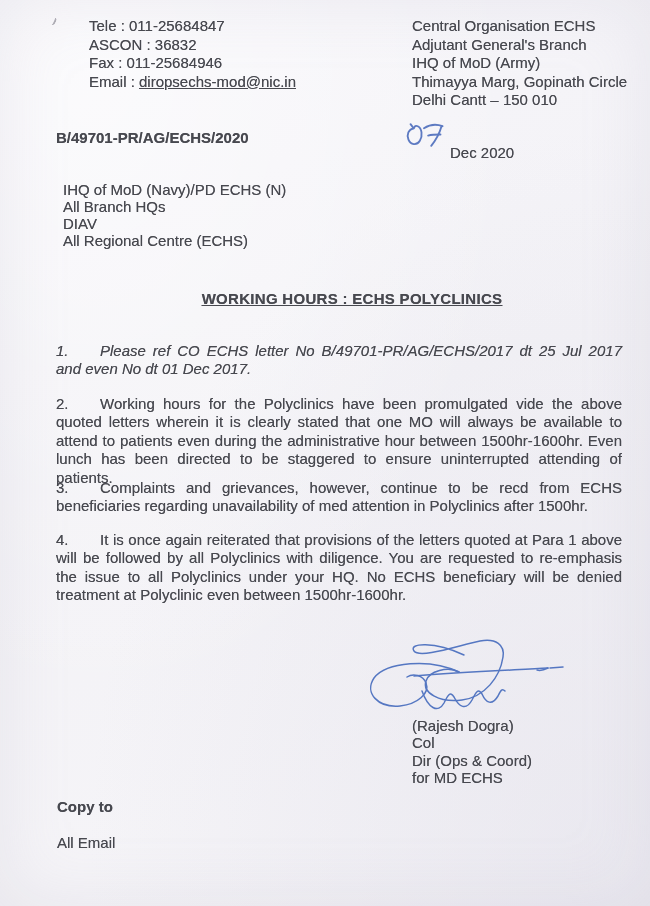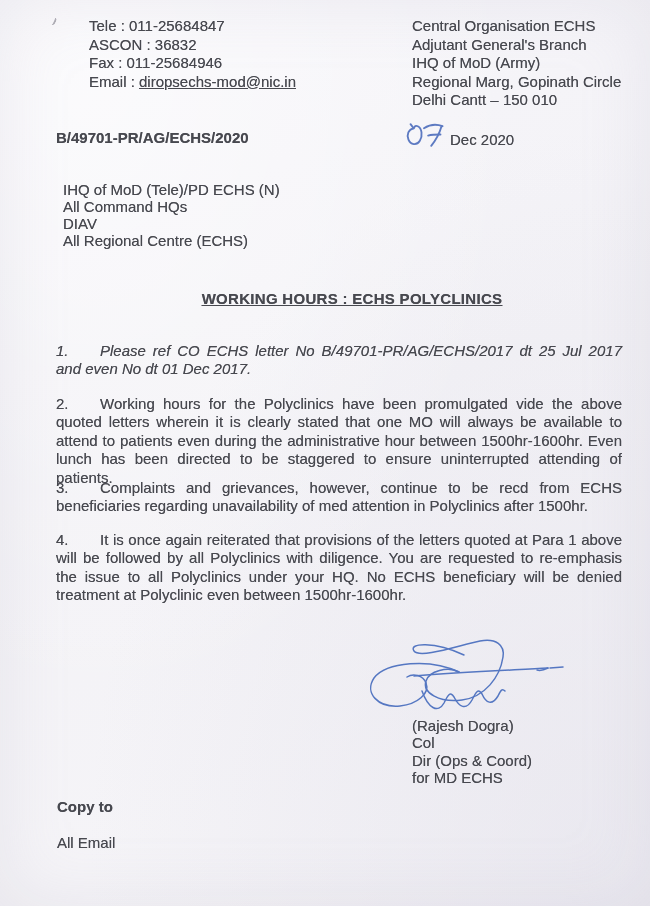--- a/index.html
+++ b/index.html
@@ -24,21 +24,21 @@
 
   .speck{position:absolute;left:50px;top:17px;width:4px;height:8px;
     border-right:2px solid #9b99a3;border-radius:45%;transform:rotate(24deg);opacity:.8;}
 
   .contact-block{left:63px;top:17px;line-height:18.5px;margin-left:26px;}
   .org-block{left:412px;top:17px;line-height:18.5px;}
 
   .ref-no{left:56px;top:129px;font-weight:bold;}
   .date-wrap{left:403px;top:119px;display:flex;align-items:flex-start;}
   .hand07{width:44px;height:31px;display:block;}
-  .date-typed{margin-left:3px;margin-top:12px;display:inline-block;}
+  .date-typed{margin-left:3px;margin-top:25px;display:inline-block;}
 
   .addressees{left:63px;top:181px;line-height:17px;}
 
   .subject{left:57px;top:290px;width:590px;text-align:center;font-weight:bold;}
   .subject span{text-decoration:underline;letter-spacing:.3px;}
 
   .para{left:56px;width:566px;text-align:justify;line-height:18.4px;}
   .p1{top:342px;font-style:italic;}
   .p2{top:395px;}
   .p3{top:479px;}
@@ -63,41 +63,41 @@
     <div>Tele : 011-25684847</div>
     <div>ASCON : 36832</div>
     <div>Fax : 011-25684946</div>
     <div><span>Email :</span> <span class="u">diropsechs-mod@nic.in</span></div>
   </div>
 
   <div class="abs org-block">
     <div>Central Organisation ECHS</div>
     <div>Adjutant General's Branch</div>
     <div>IHQ of MoD (Army)</div>
-    <div>Regional Marg, Gopinath Circle</div>
+    <div>Thimayya Marg, Gopinath Circle</div>
     <div>Delhi Cantt – 150 010</div>
   </div>
 
   <div class="abs ref-no">B/49701-PR/AG/ECHS/2020</div>
 
   <div class="abs date-wrap">
     <svg class="hand07" viewBox="0 0 42 30" fill="none" stroke="#5d7ac2" stroke-width="1.8" stroke-linecap="round">
       <path d="M 7,5 L 10,9"></path>
       <path d="M 10,9 C 5,10 3,15 5,20 C 7,25 13,26 16,21 C 19,16 18,9 14,7 C 12,6 11,7 10,9"></path>
       <path d="M 20,9 C 26,5 33,5 38,7"></path>
       <path d="M 37,7 C 35,14 31,21 27,26"></path>
       <path d="M 24,16 C 28,15 33,15 36,15"></path>
     </svg>
     <span class="sr">07</span>
     <span class="date-typed">Dec 2020</span>
   </div>
 
   <div class="abs addressees">
-    <div>IHQ of MoD (Tele)/PD ECHS (N)</div>
-    <div>All Command HQs</div>
+    <div>IHQ of MoD (Navy)/PD ECHS (N)</div>
+    <div>All Branch HQs</div>
     <div>DIAV</div>
     <div>All Regional Centre (ECHS)</div>
   </div>
 
   <div class="abs subject"><span>WORKING HOURS : ECHS POLYCLINICS</span></div>
 
   <div class="abs para p1"><span class="pnum">1.</span><span>Please ref CO ECHS letter No B/49701-PR/AG/ECHS/2017 dt 25 Jul 2017 and even No dt 01 Dec 2017.</span></div>
 
   <div class="abs para p2"><span class="pnum">2.</span><span>Working hours for the Polyclinics have been promulgated vide the above quoted letters wherein it is clearly stated that one MO will always be available to attend to patients even during the administrative hour between 1500hr-1600hr. Even lunch has been directed to be staggered to ensure uninterrupted attending of patients.</span></div>
 

